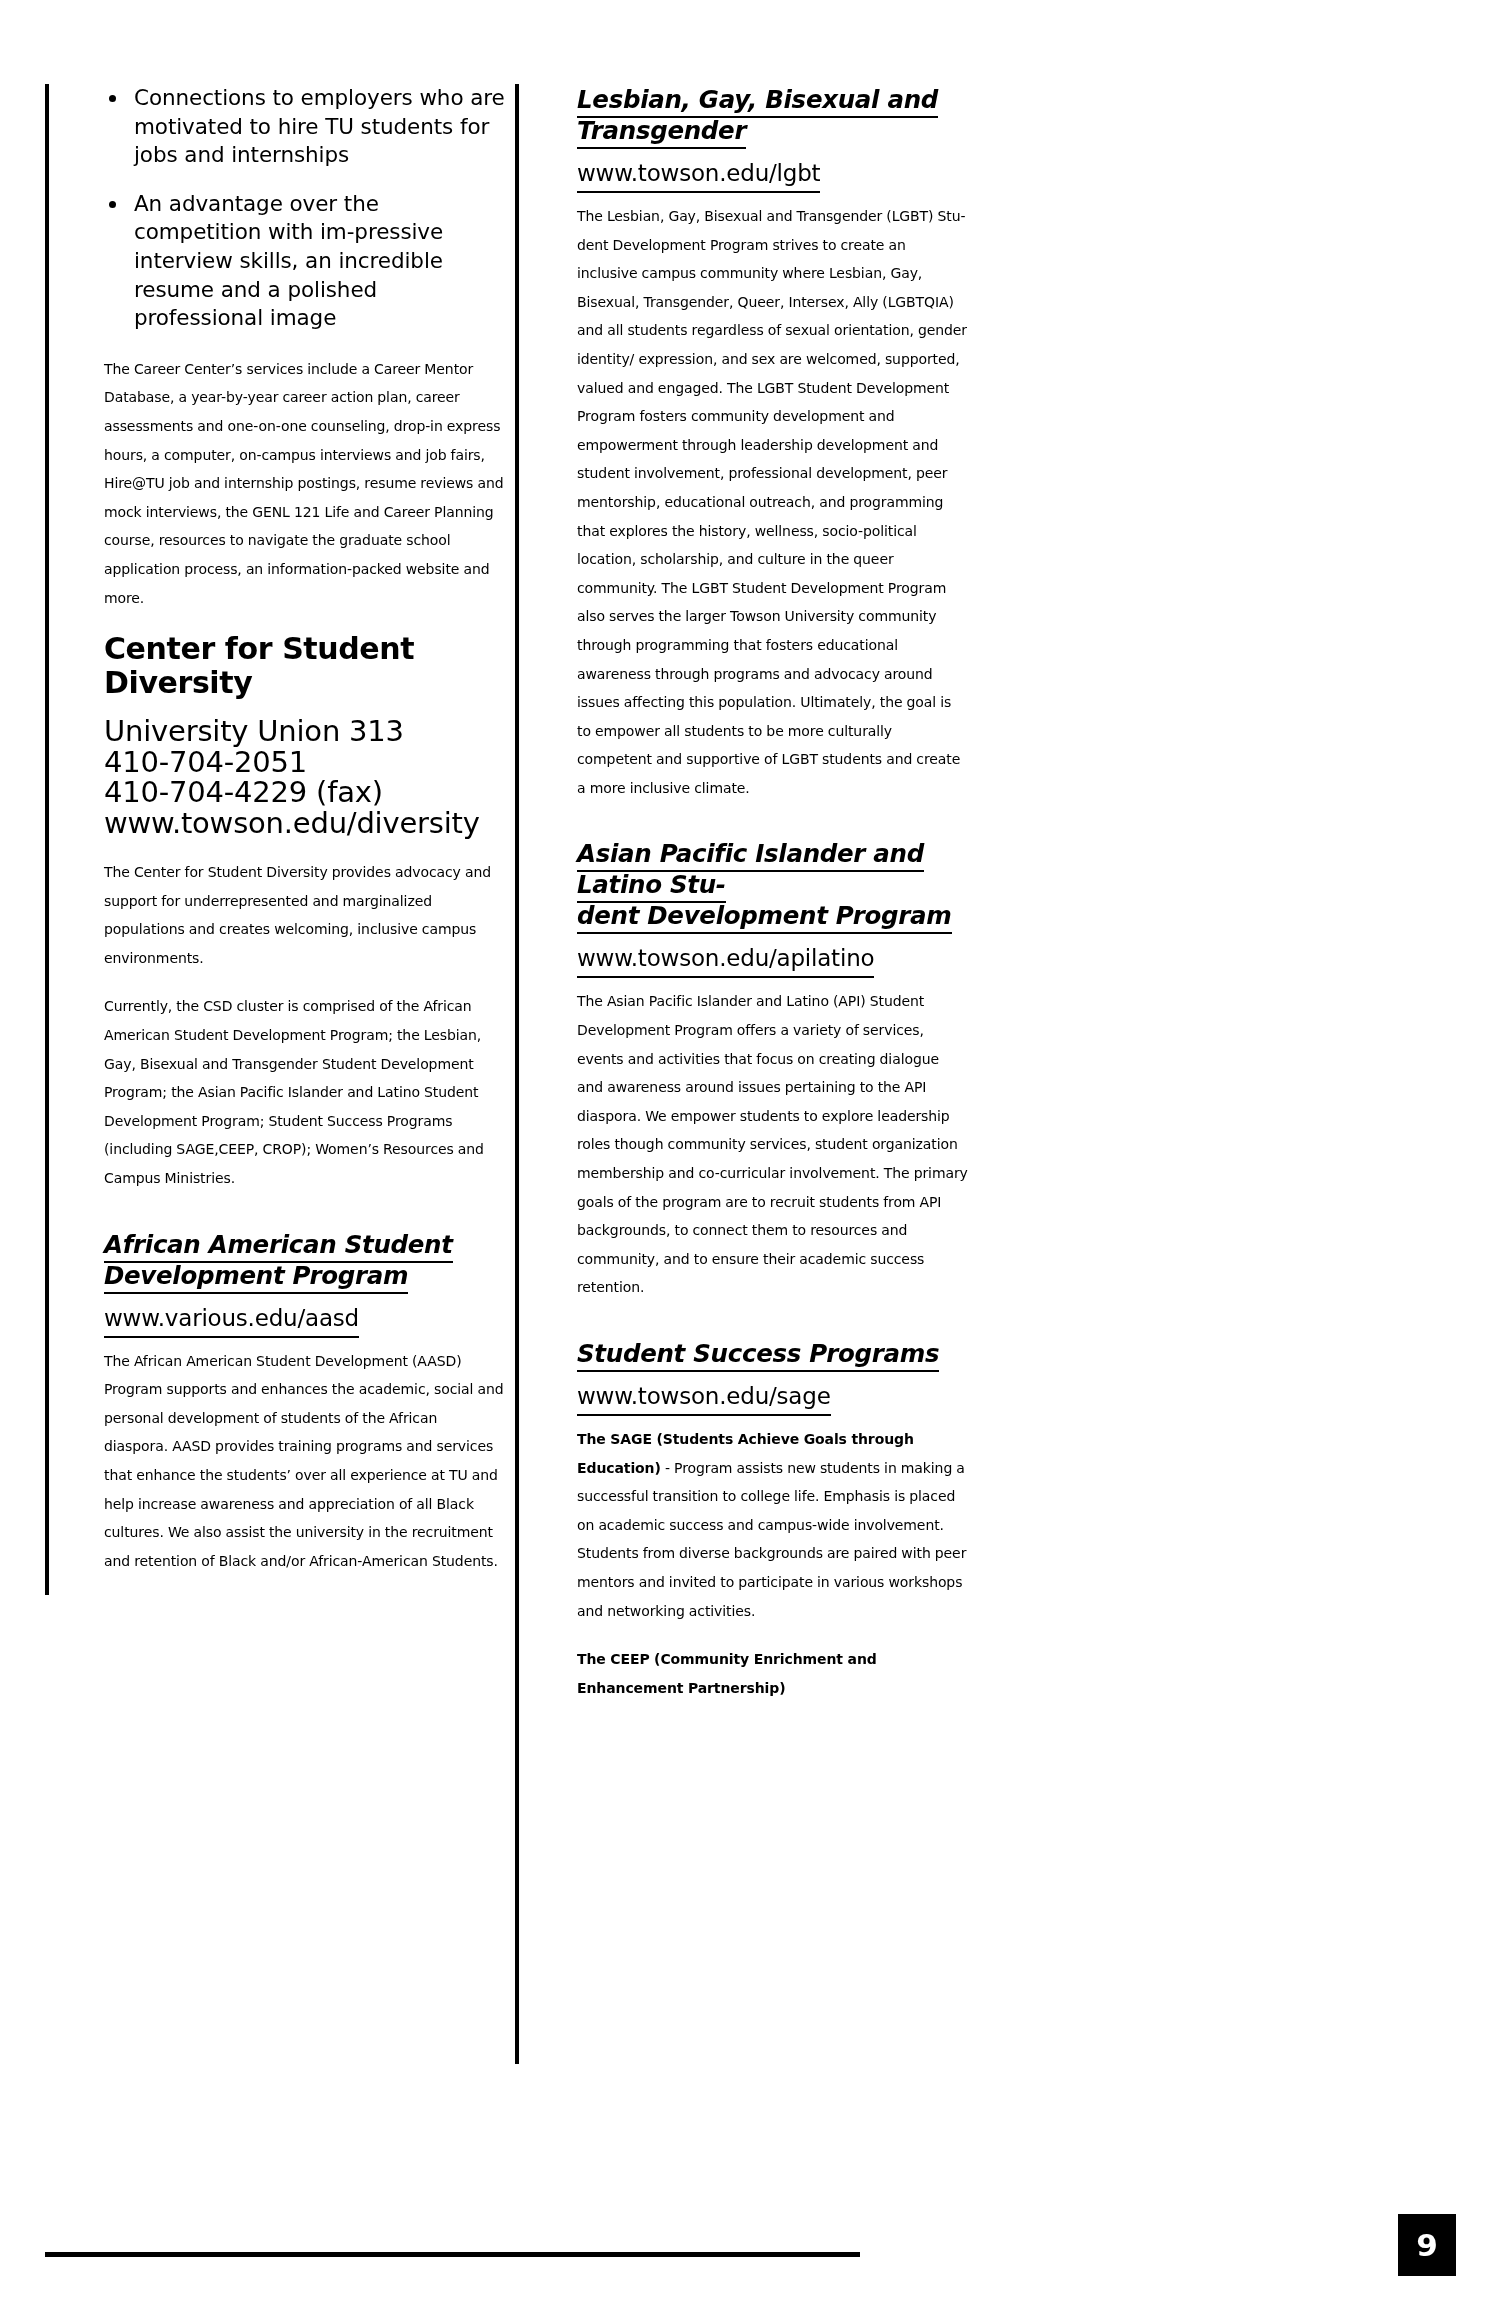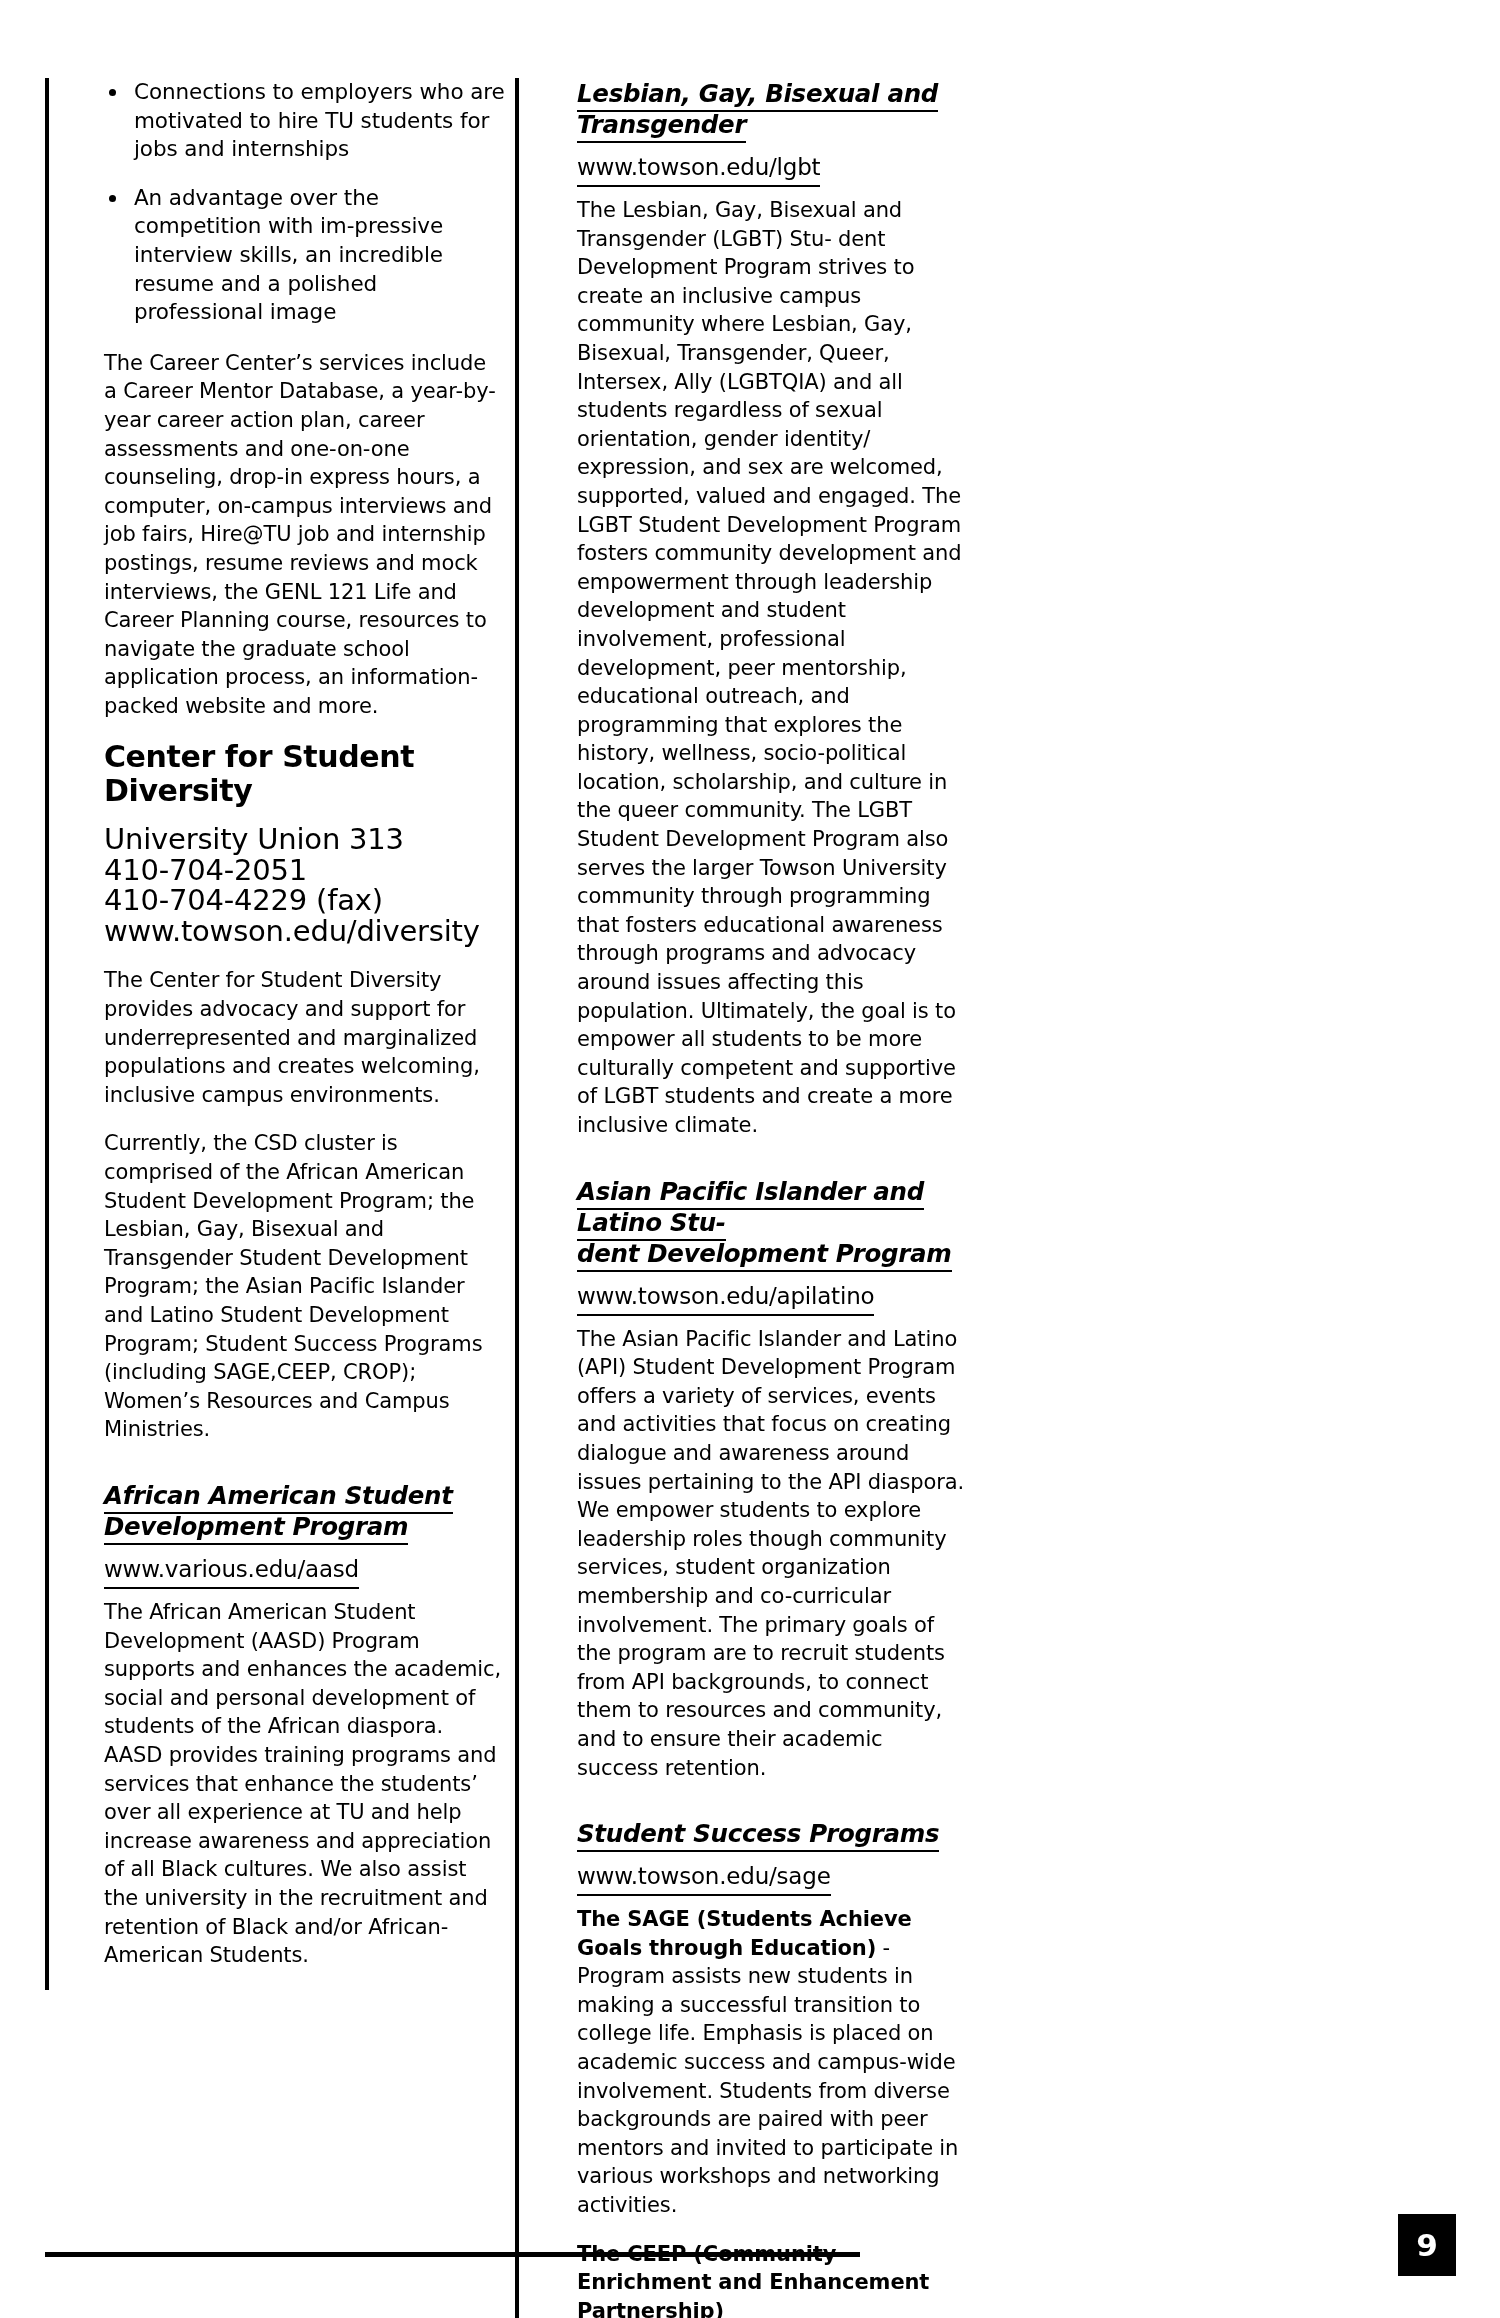--- a/index.html
+++ b/index.html
@@ -23,21 +23,21 @@
     left: 0; top: 0;
     width: 1500px;
     height: 2318px;
     background: #ffffff;
   }
 
   
   .columns {
     position: absolute;
     left: 45px;
-    top: 78px;
+    top: 84px;
     width: 960px;
     height: 1990px;
     display: flex;
     flex-direction: row;
     align-items: flex-start;
   }
 
   .col {
     position: relative;
     box-sizing: border-box;
@@ -57,21 +57,21 @@
     min-height: 1980px;
   }
 
   
   p, ul, li, h2, h3 {
     margin: 0;
     padding: 0;
   }
 
   .body-text {
-    font-size: 21px;
+    font-size: 14px;
     line-height: 28.6px;
     letter-spacing: -0.1px;
     margin-bottom: 20px;
     text-align: left;
     word-spacing: -0.2px;
   }
 
   .bullets {
     list-style: none;
     margin: 0 0 22px 0;

